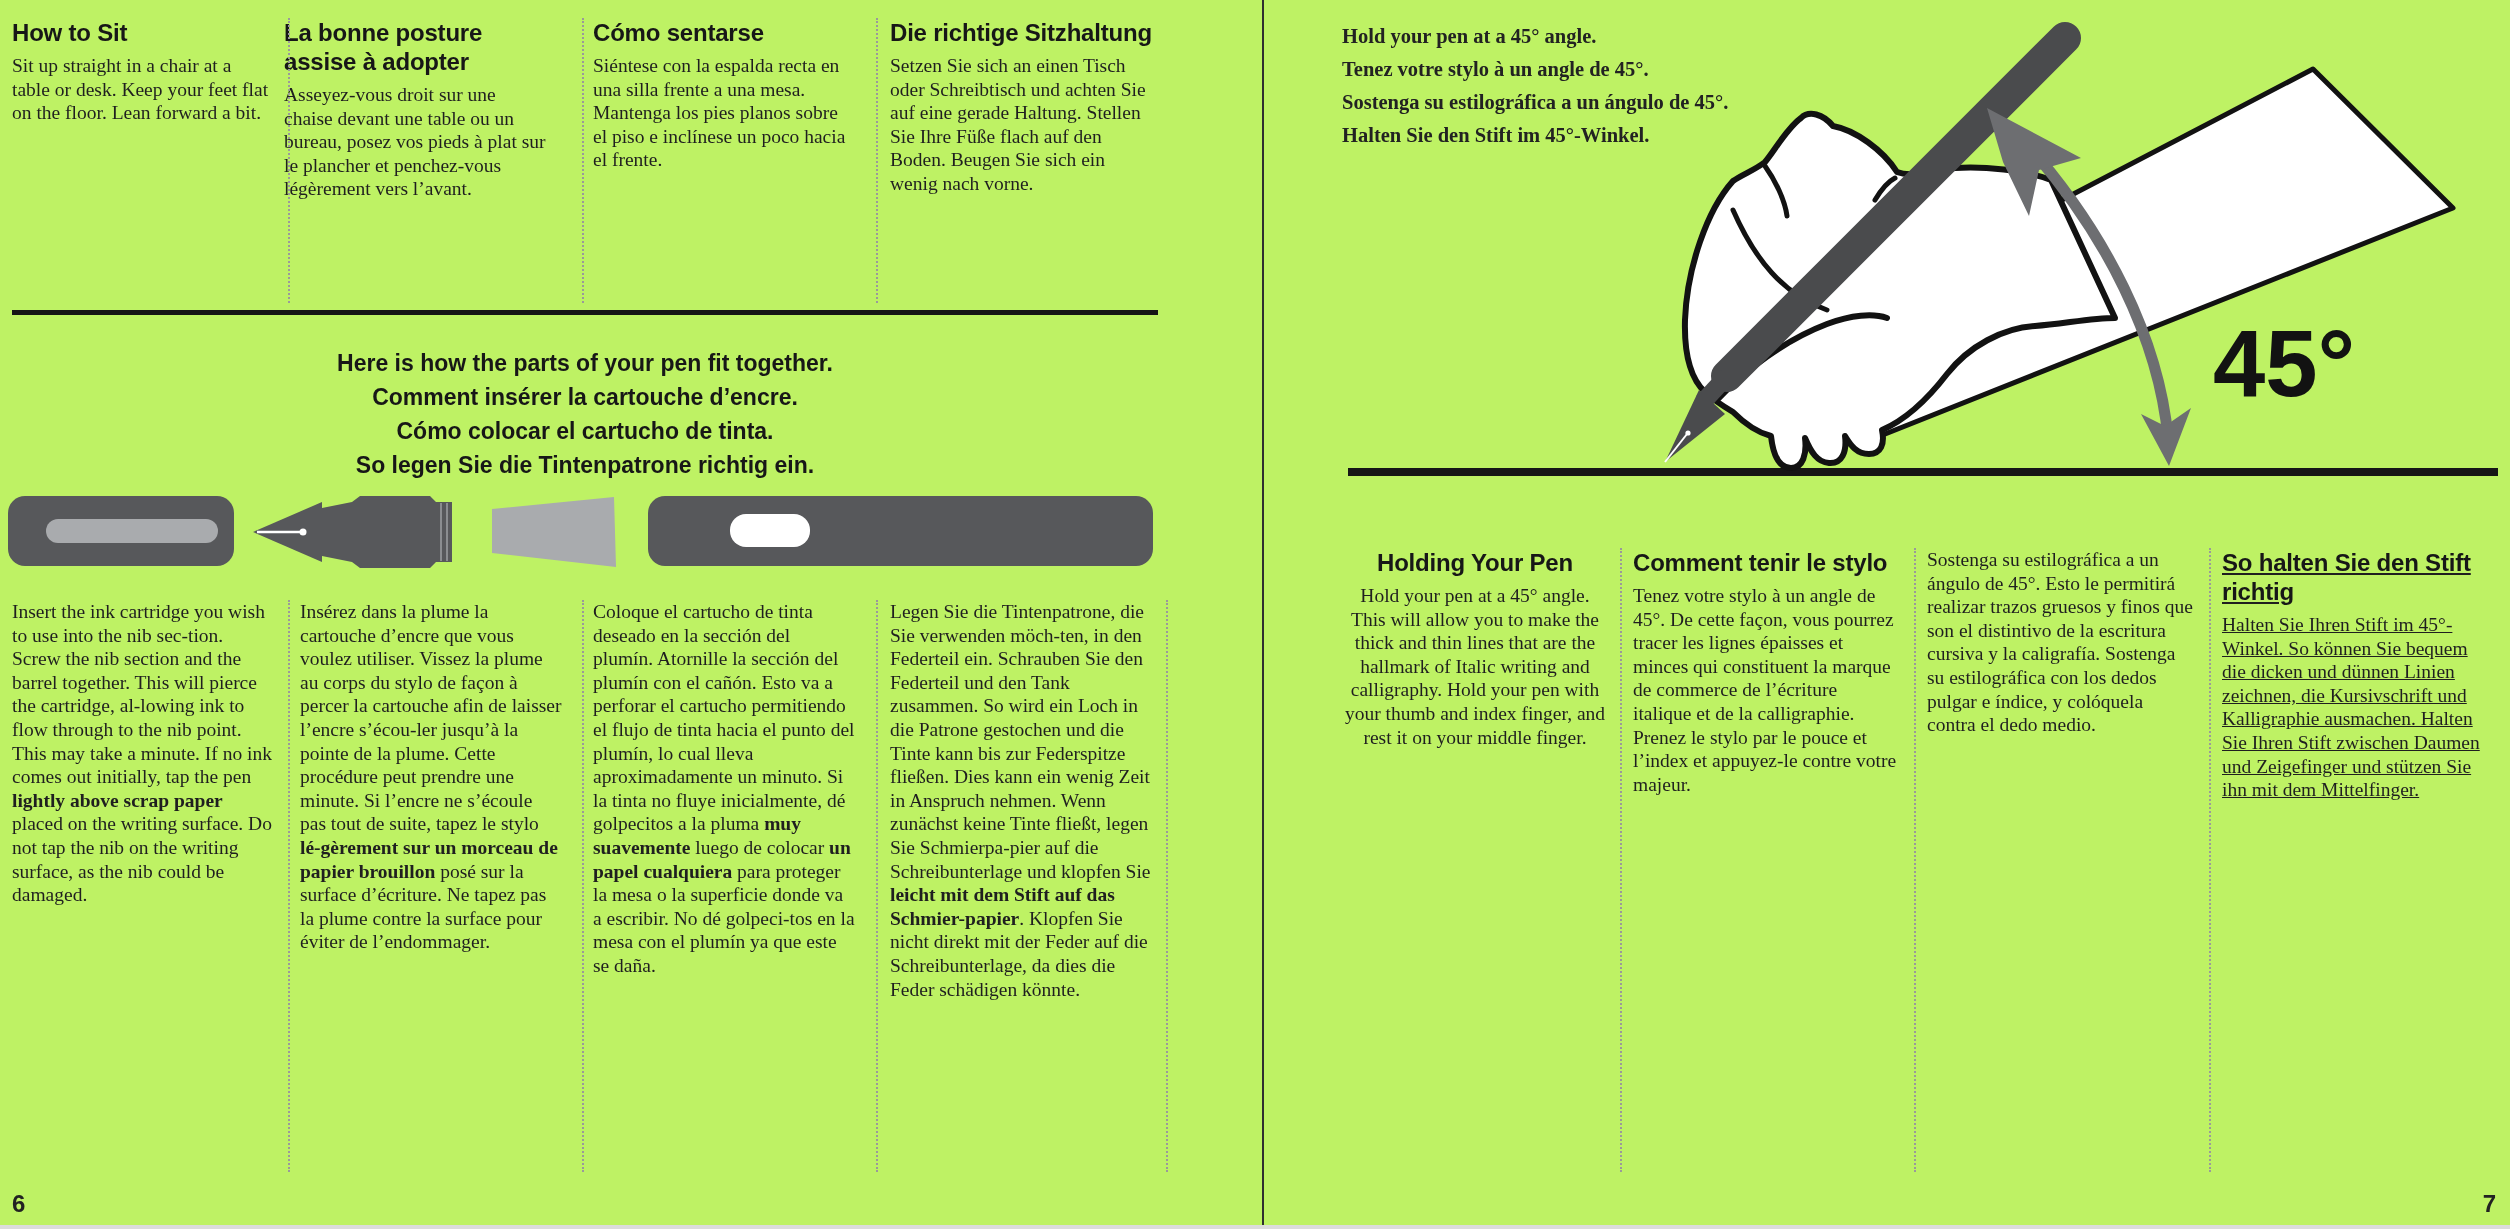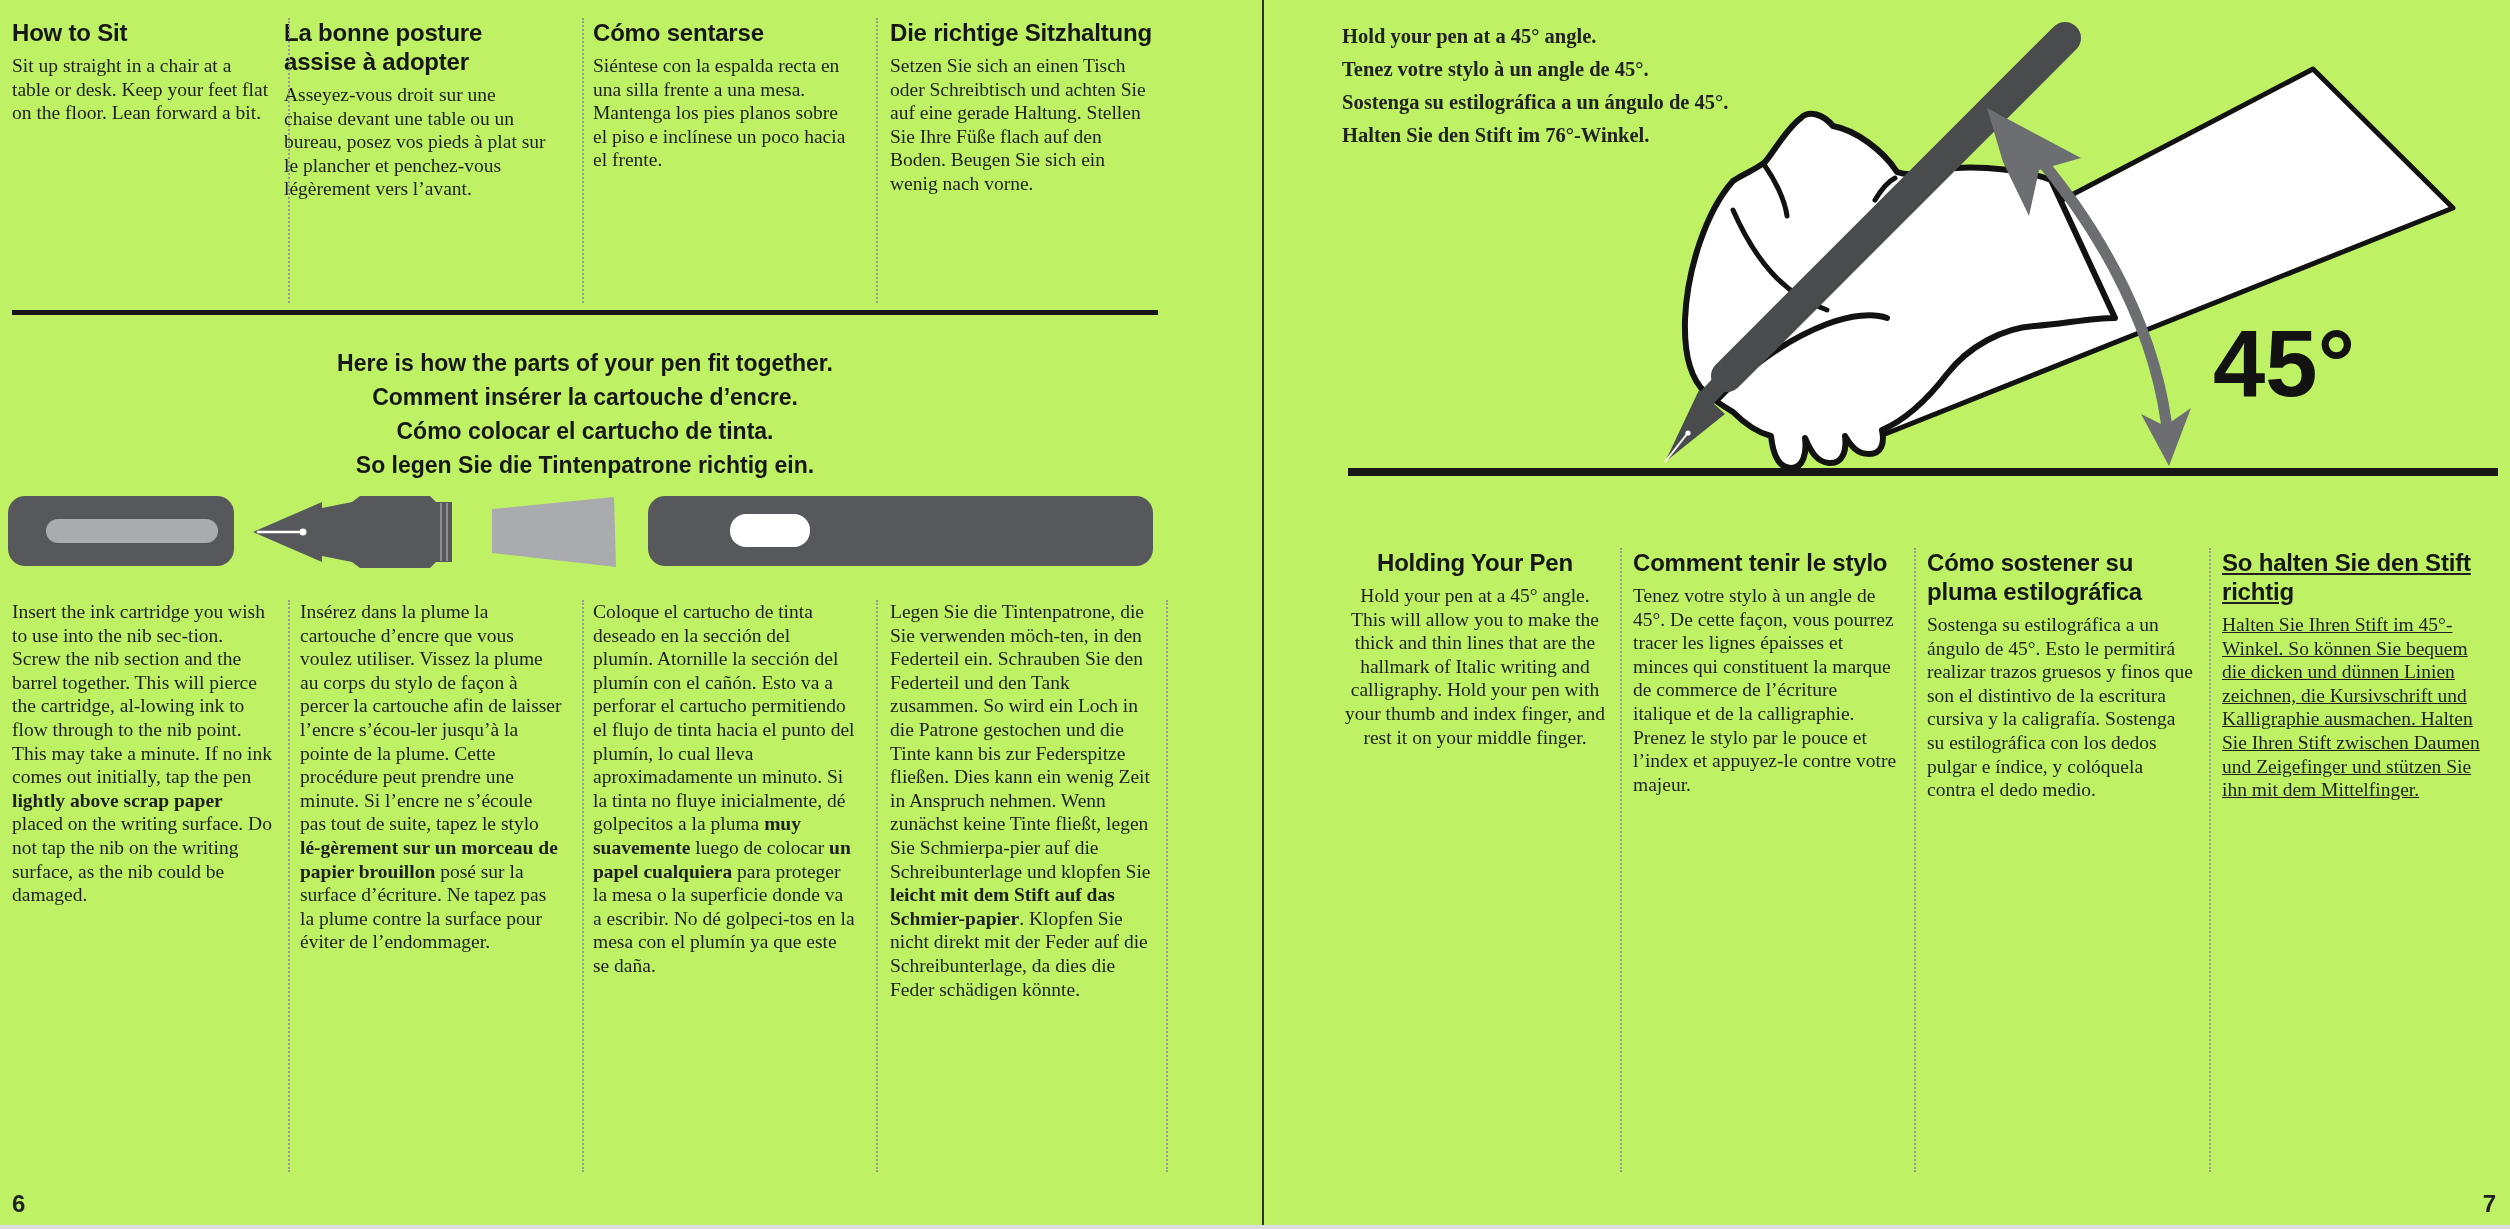--- a/index.html
+++ b/index.html
@@ -97,21 +97,21 @@
   </div>
 
   <div class="abs gutter" style="left:1262px;top:0;width:2px;height:1229px;"></div>
 
   <div>
 
     <div class="abs angle-lines" style="left:1342px;top:20px;width:620px;">
       <div>Hold your pen at a 45° angle.</div>
       <div>Tenez votre stylo à un angle de 45°.</div>
       <div>Sostenga su estilográfica a un ángulo de 45°.</div>
-      <div>Halten Sie den Stift im 76°-Winkel.</div>
+      <div>Halten Sie den Stift im 45°-Winkel.</div>
     </div>
 
     <svg class="abs" style="left:1335px;top:10px;" width="1170" height="470" viewBox="0 0 1170 470">
 
       <rect x="13" y="458" width="1150" height="8" fill="#161616"></rect>
 
       <polygon points="978,59 1118,198 530,432 660,225" fill="#ffffff" stroke="#121212" stroke-width="5" stroke-linejoin="round"></polygon>
 
       <g>
         <path d="M 398,171
@@ -161,21 +161,20 @@
 
     <div class="abs" style="left:1342px;top:548px;width:266px;text-align:center;">
       <div class="col-head">Holding Your Pen</div>
       <div class="col-body">Hold your pen at a 45° angle. This will allow you to make the thick and thin lines that are the hallmark of Italic writing and calligraphy. Hold your pen with your thumb and index finger, and rest it on your middle finger.</div>
     </div>
     <div class="abs" style="left:1633px;top:548px;width:266px;">
       <div class="col-head">Comment tenir le stylo</div>
       <div class="col-body">Tenez votre stylo à un angle de 45°. De cette façon, vous pourrez tracer les lignes épaisses et minces qui constituent la marque de commerce de l’écriture italique et de la calligraphie. Prenez le stylo par le pouce et l’index et appuyez-le contre votre majeur.</div>
     </div>
     <div class="abs" style="left:1927px;top:548px;width:266px;">
-      <div class="col-head">Cómo sostener su pluma estilográfica</div>
       <div class="col-body">Sostenga su estilográfica a un ángulo de 45°. Esto le permitirá realizar trazos gruesos y finos que son el distintivo de la escritura cursiva y la caligrafía. Sostenga su estilográfica con los dedos pulgar e índice, y colóquela contra el dedo medio.</div>
     </div>
     <div class="abs" style="left:2222px;top:548px;width:268px;text-decoration:underline;">
       <div class="col-head">So halten Sie den Stift richtig</div>
       <div class="col-body">Halten Sie Ihren Stift im 45°-Winkel. So können Sie bequem die dicken und dünnen Linien zeichnen, die Kursivschrift und Kalligraphie ausmachen. Halten Sie Ihren Stift zwischen Daumen und Zeigefinger und stützen Sie ihn mit dem Mittelfinger.</div>
     </div>
 
     <div class="abs vdot" style="left:1620px;top:548px;height:624px;"></div>
     <div class="abs vdot" style="left:1914px;top:548px;height:624px;"></div>
     <div class="abs vdot" style="left:2209px;top:548px;height:624px;"></div>

